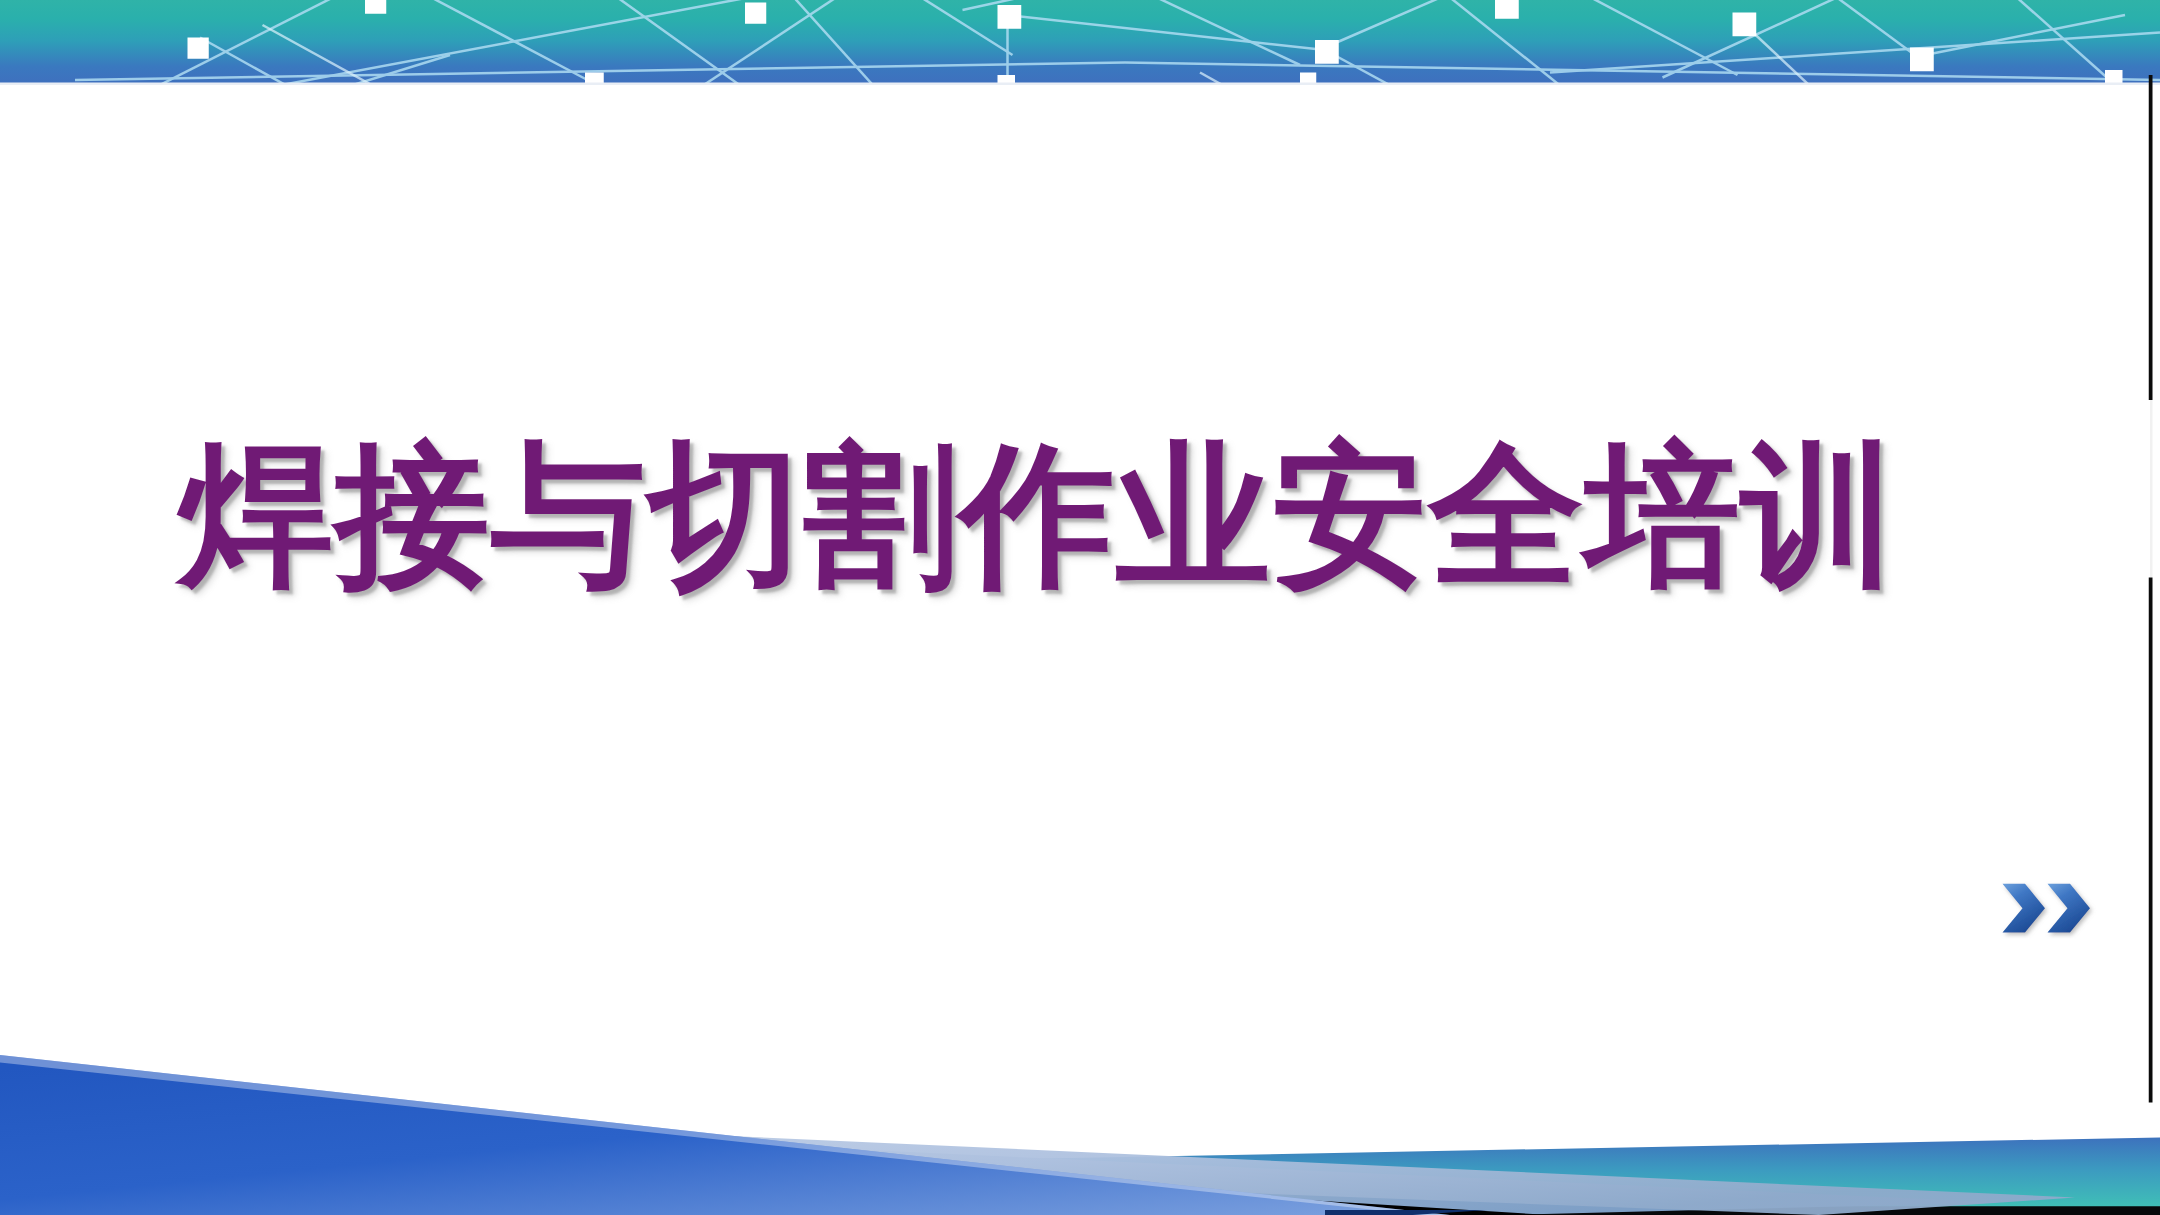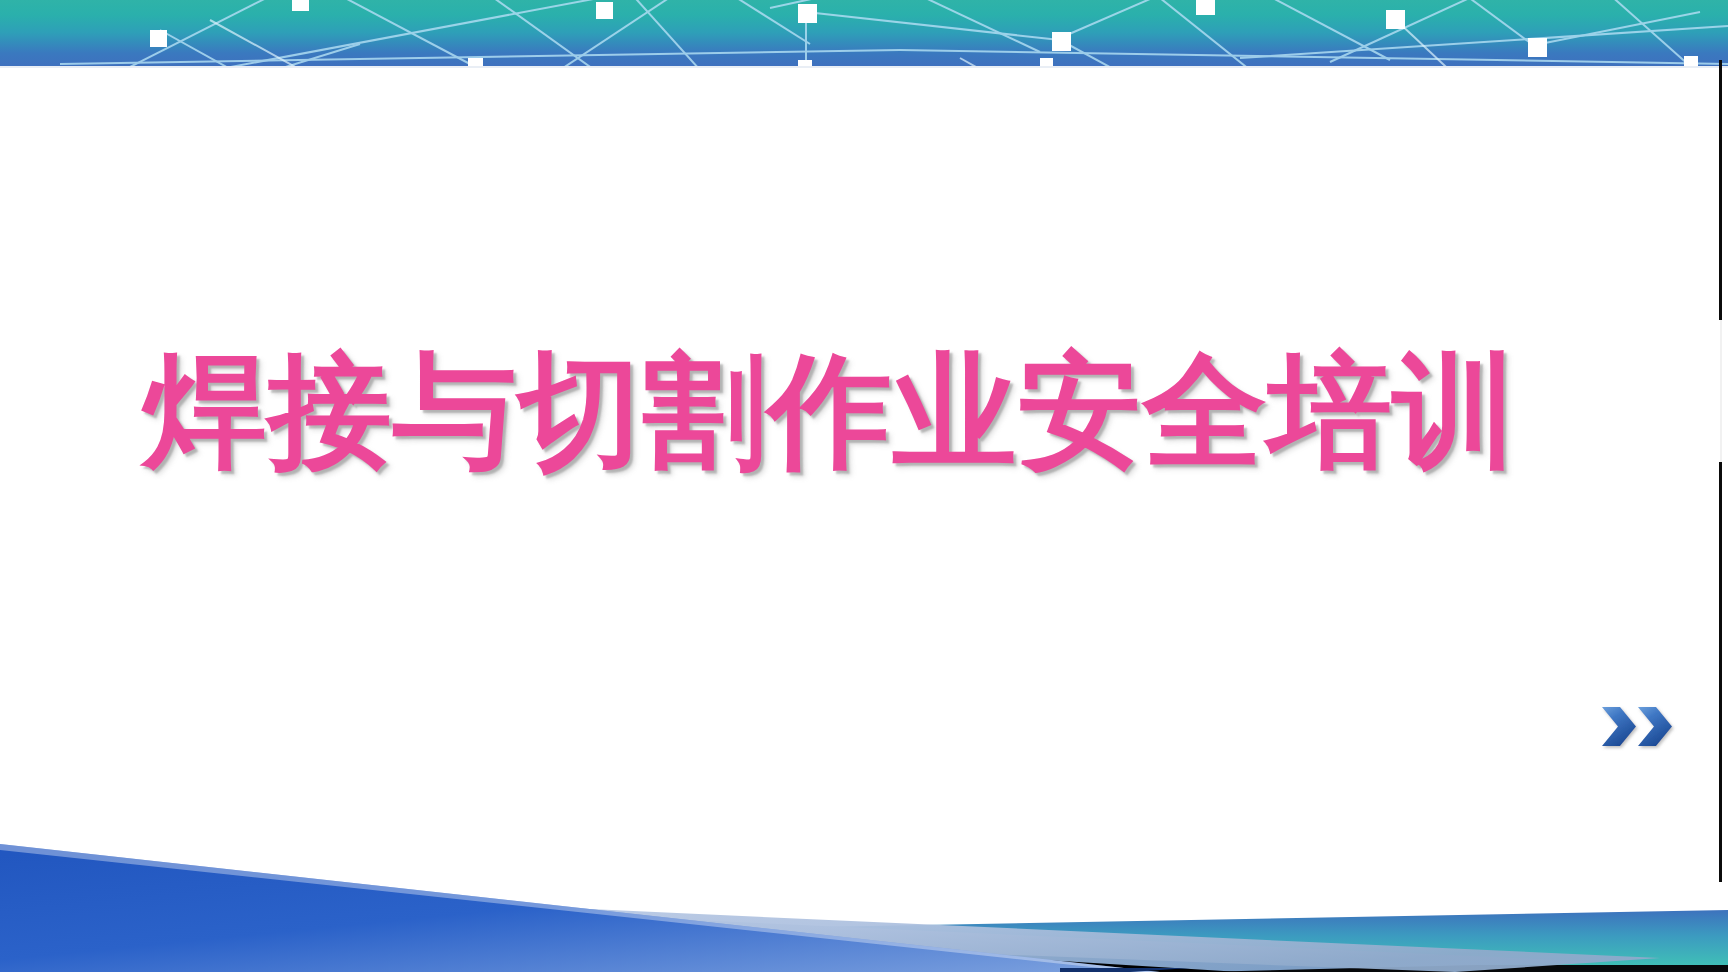--- a/index.html
+++ b/index.html
@@ -55,25 +55,25 @@
   .title-wrap {
     position: absolute;
     left: 0;
     top: 344px;
     width: 1640px;
     text-align: center;
     padding-left: 20px;
   }
   .title-text {
     display: inline-block;
-    font-family: Liberation Serif, serif;
+    font-family: Liberation Sans, sans-serif;
     font-size: 124px;
     line-height: 1.12;
     font-weight: 700;
-    color: #ec4899;
+    color: #701a75;
     letter-spacing: 1px;
     white-space: nowrap;
     text-shadow:
        3px 3px 2px rgba(120,120,120,0.45),
        5px 5px 5px rgba(150,150,150,0.28);
   }
 
   
   .chevrons {
     position: absolute;

